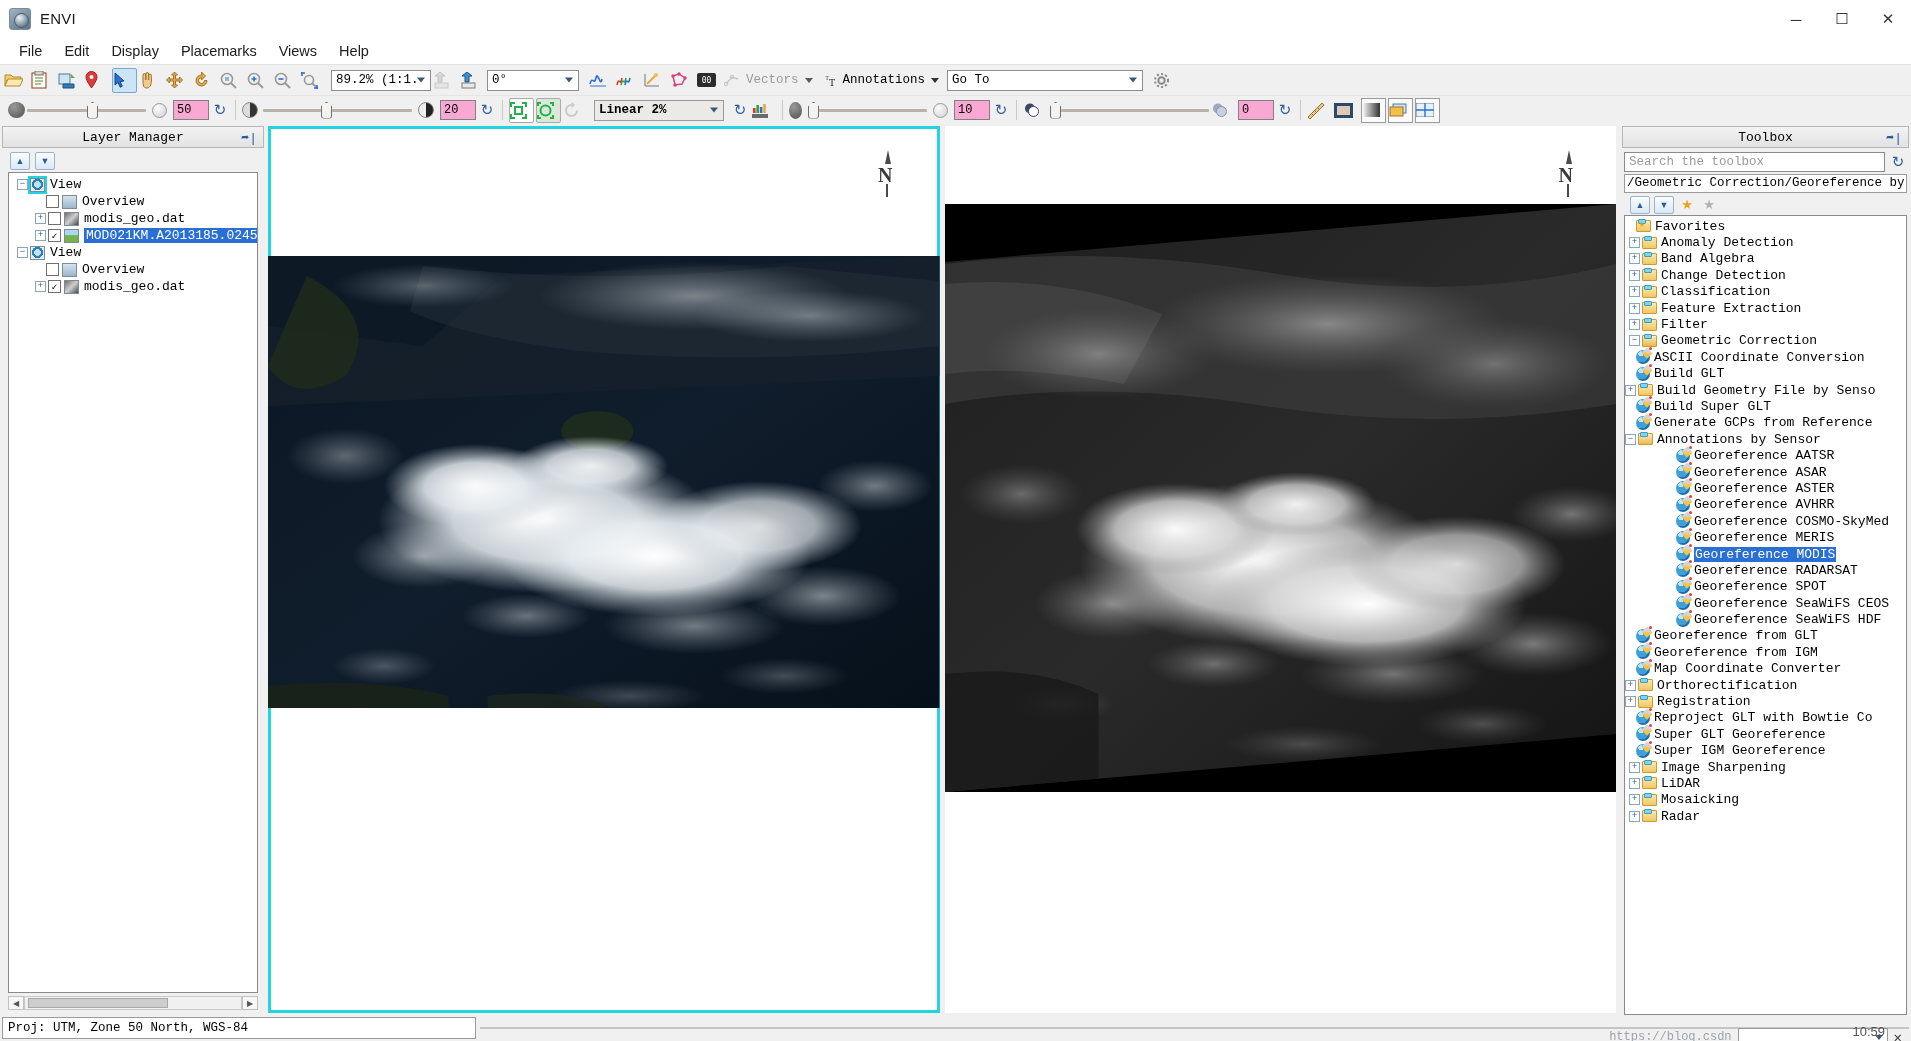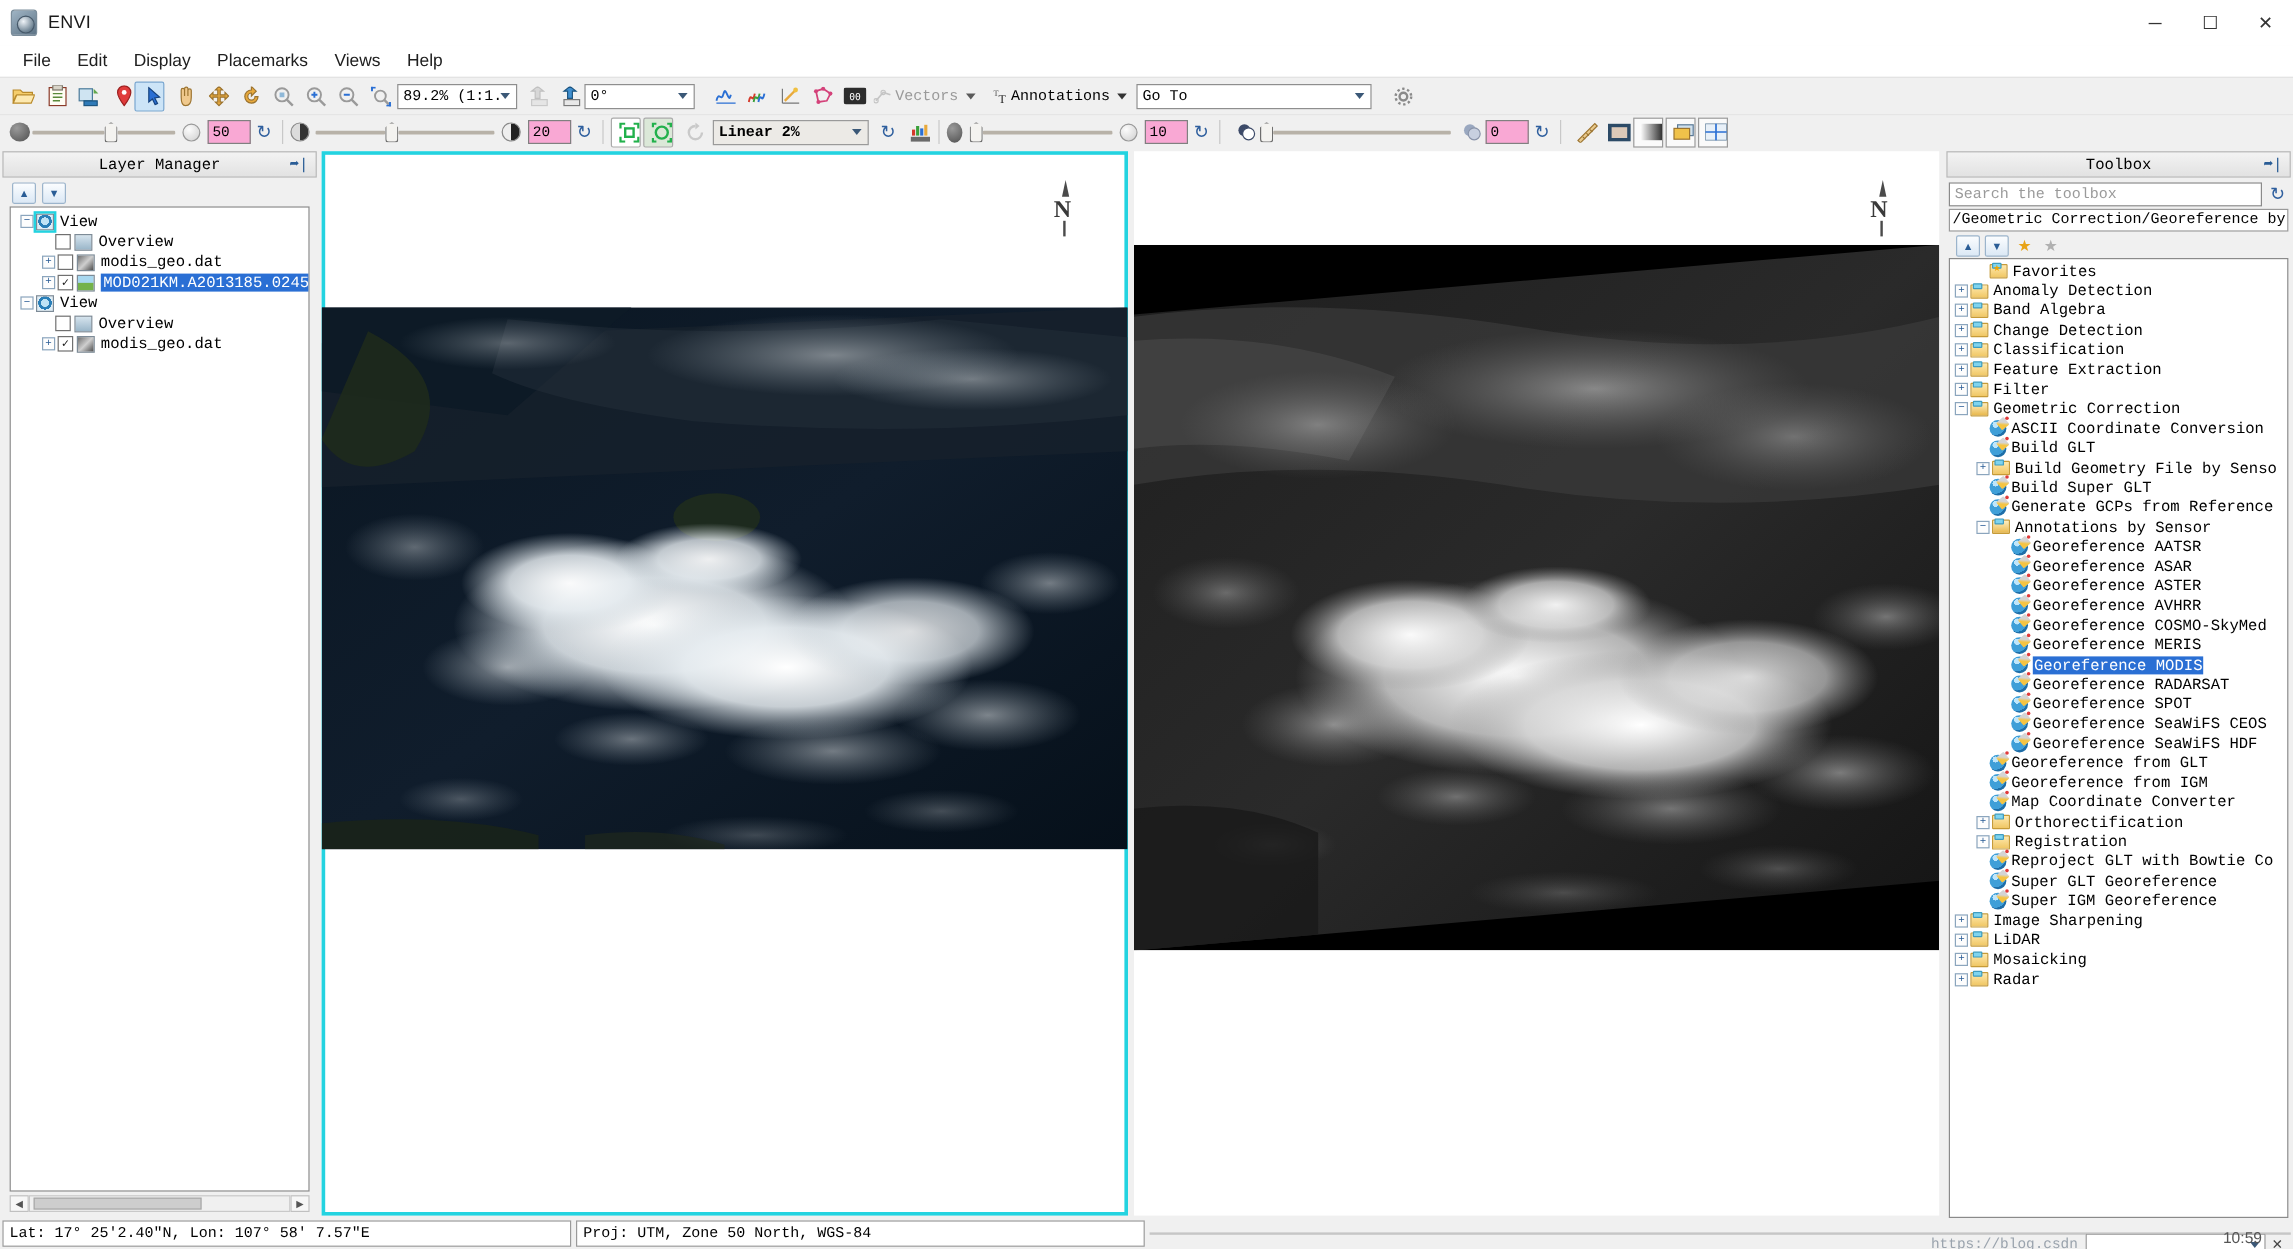--- a/index.html
+++ b/index.html
@@ -45,21 +45,21 @@
   .menubar .mi { padding: 3px 11px; color: #202020; }
 
   
   .toolbar {
     height: 31px; background:#f0f0f0; display:flex; align-items:center;
     flex:none; padding-left: 4px; gap: 2px;
     border-top: 1px solid #e3e3e3;
   }
   .toolbar.row2 { height: 29px; border-top: 1px solid #e5e5e5; }
   .tbtn {
-    width: 25px; height: 25px; display:flex; align-items:center; justify-content:flex-end;
+    width: 25px; height: 25px; display:flex; align-items:center; justify-content:flex-start;
     position: relative; flex:none;text-decoration:underline;
   }
   .tbtn.sel { background:#cce4f7; border:1px solid #7aa7d0; border-radius:2px; }
   .tsep { width:1px; height:20px; background:#c8c8c8; margin: 0 4px; flex:none; }
 
   .combo {
     height: 21px; border: 1px solid #8e8e8e; background:#fff; display:flex; align-items:center;
     font-family:"Liberation Mono", monospace; font-size:12.5px; padding-left:4px;
     position: relative; flex:none; color:#000;
   }
@@ -181,21 +181,21 @@
     background: radial-gradient(circle at 35% 28%, #bfe6fb 0 18%, #3f9fd8 19% 62%, #1e6ea8 63%);
     position:relative;
   }
   .globe::after{
     content:""; position:absolute; right:-1px; top:-1px; width:8px;height:8px;
     background: linear-gradient(45deg,#f5c442 40%, #d4d4d4 60%);
     transform: rotate(-40deg); border-radius:1px;
   }
   .globe::before{content:"";position:absolute;right:-2px;top:-3px;width:3px;height:3px;background:#e03b3b;border-radius:50%;z-index:2;}
   .tnode .tlabel.sel { background:#2a6fd4; color:#fff; padding:0 1px; }
-  .tind0{padding-left:4px;} .tind1{padding-left:22px;} .tind2{padding-left:40px;}
+  .tind0{padding-left:4px;} .tind1{} .tind2{padding-left:40px;}
 
   
   .statusbar { height:26px; flex:none; display:flex; align-items:center; gap:4px; padding: 1px 2px; background:#f0f0f0; }
   .sfield {
     height:22px; border:1px solid #9a9a9a; background:#fff;
     font-family:"Liberation Mono", monospace; font-size:12.5px; line-height:20px;
     padding-left:5px; overflow:hidden; white-space:nowrap;
   }
   .sf1 { width: 474px; flex:none; }
   .sf2 { width: 474px; flex:none; }
@@ -896,21 +896,20 @@
           <div class="tnode tind0">
             <span class="exp">+</span>
             <span class="folder"></span>
             <span class="tlabel">Radar</span>
           </div>
         </div>
     </div>
   </div>
 
   <div class="statusbar">
-    <div class="sfield sf1">Lat: 17° 25′2.40″N, Lon: 107° 58′ 7.57″E</div>
     <div class="sfield sf2">Proj: UTM, Zone 50 North, WGS-84</div>
     <div class="sf3">
       <div class="watermark">
         <span>https://blog.csdn</span>
         <span class="wm-combo">
             <span class="arrow"></span>
           </span>
         <span class="wm-x">✕</span>
       </div>
     </div>

